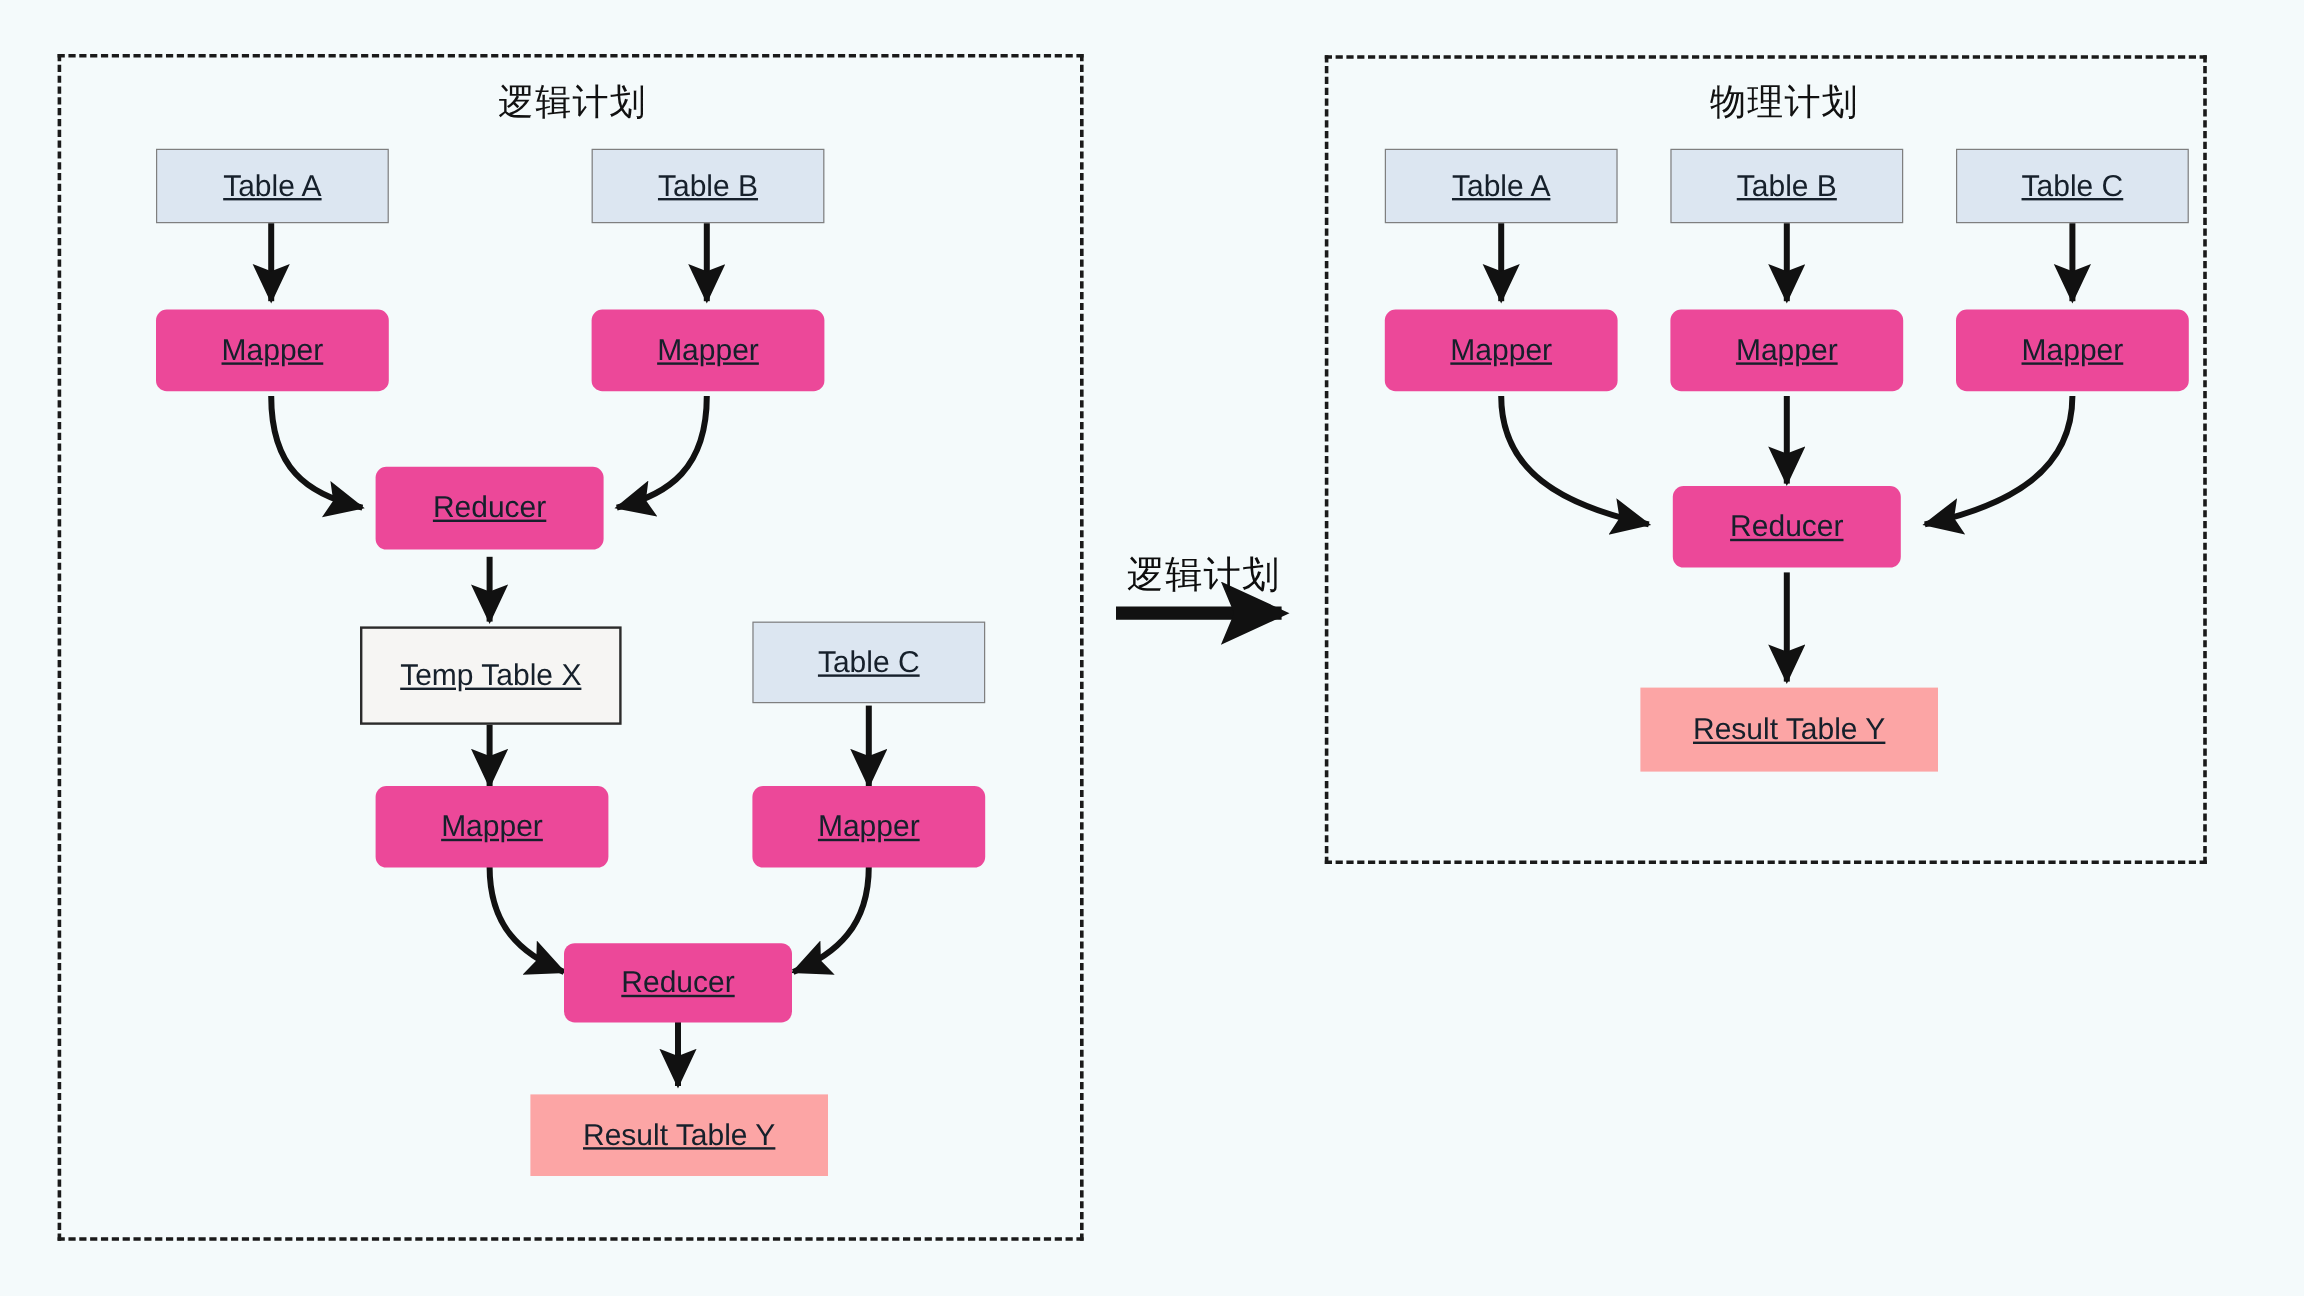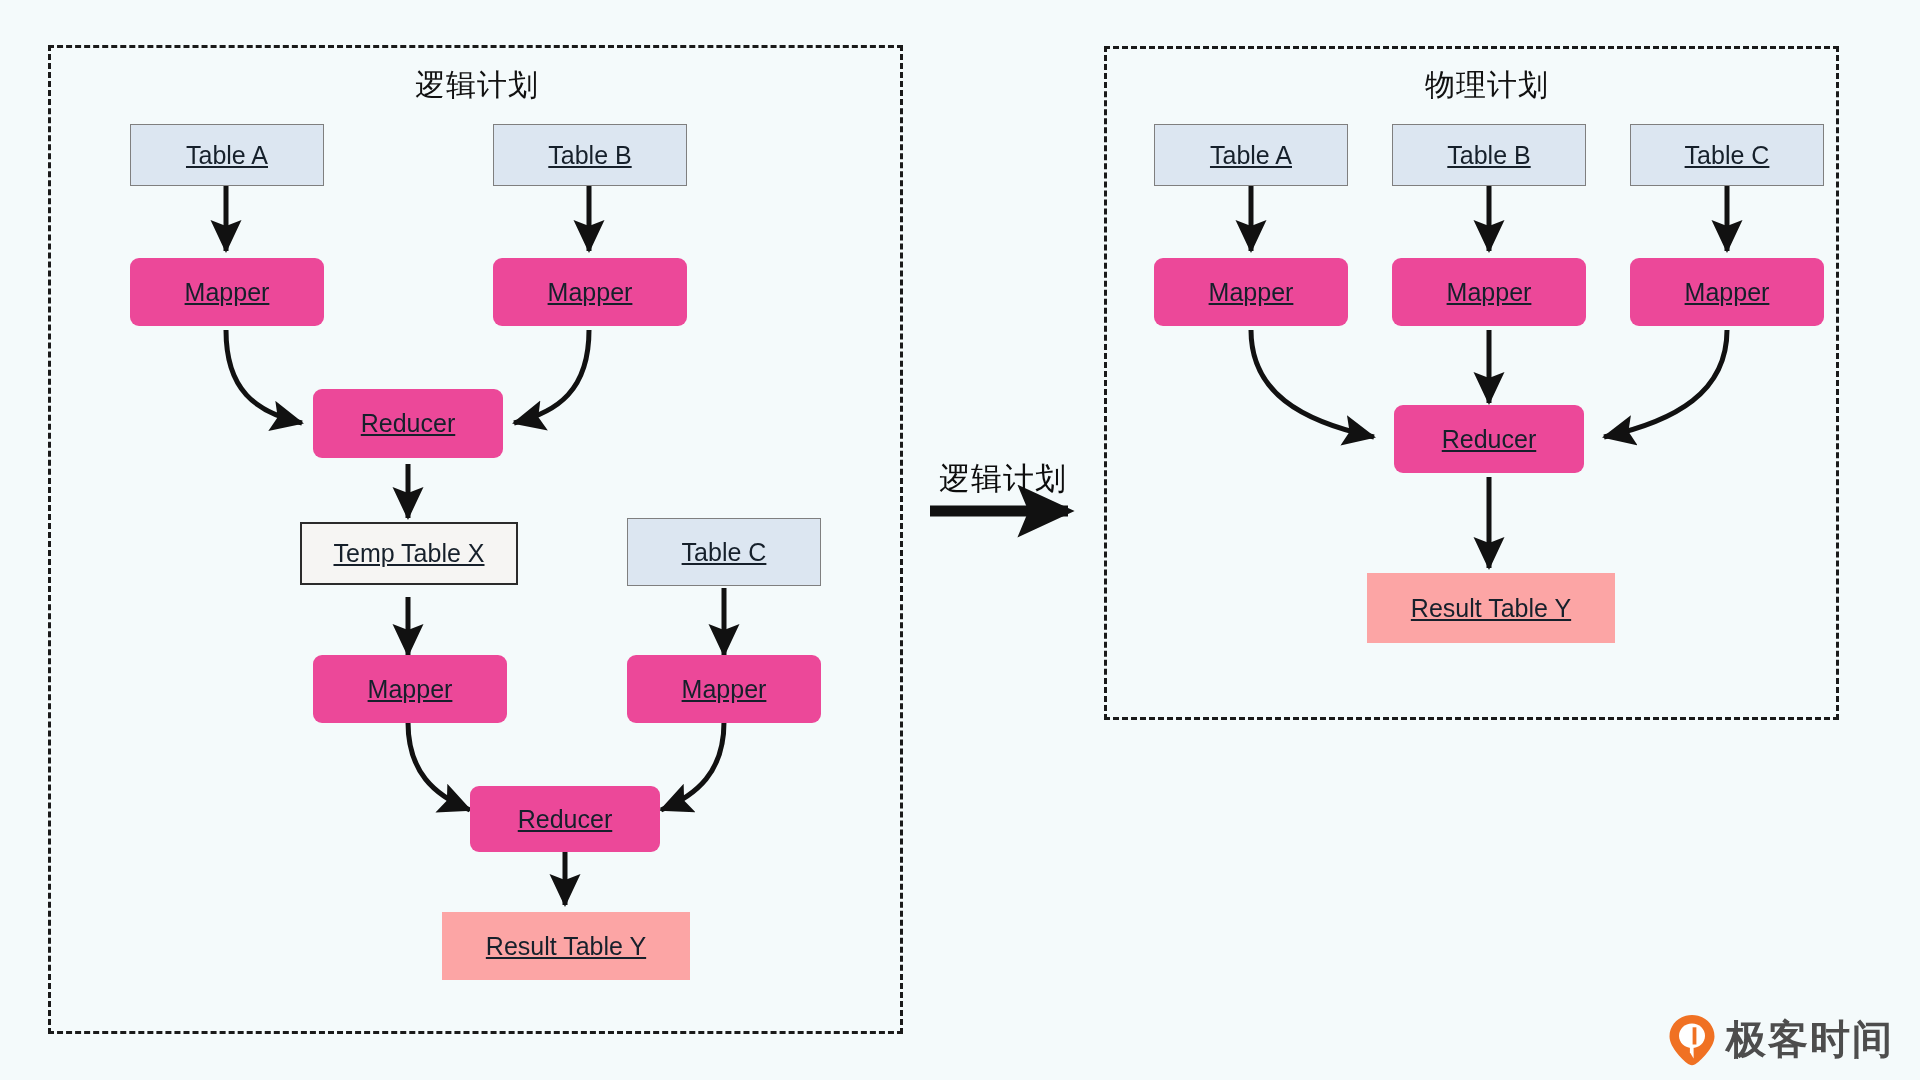--- a/index.html
+++ b/index.html
@@ -204,21 +204,21 @@
   <div class="node node-table" style="left:130px; top:124px; width:194px; height:62px;">Table A</div>
 
   <div class="node node-table" style="left:493px; top:124px; width:194px; height:62px;">Table B</div>
 
   <div class="node node-mapper" style="left:130px; top:258px; width:194px; height:68px;">Mapper</div>
 
   <div class="node node-mapper" style="left:493px; top:258px; width:194px; height:68px;">Mapper</div>
 
   <div class="node node-reducer" style="left:313px; top:389px; width:190px; height:69px;">Reducer</div>
 
-  <div class="node node-temp" style="left:300px; top:522px; width:218px; height:63px;">Temp Table X</div>
+  <div class="node node-temp" style="left:300px; top:522px; width:218px; height:82px;">Temp Table X</div>
 
   <div class="node node-table" style="left:627px; top:518px; width:194px; height:68px;">Table C</div>
 
   <div class="node node-mapper" style="left:313px; top:655px; width:194px; height:68px;">Mapper</div>
 
   <div class="node node-mapper" style="left:627px; top:655px; width:194px; height:68px;">Mapper</div>
 
   <div class="node node-reducer" style="left:470px; top:786px; width:190px; height:66px;">Reducer</div>
 
   <div class="node node-result" style="left:442px; top:912px; width:248px; height:68px;">Result Table Y</div>
@@ -238,26 +238,14 @@
   <div class="node node-mapper" style="left:1154px; top:258px; width:194px; height:68px;">Mapper</div>
 
   <div class="node node-mapper" style="left:1392px; top:258px; width:194px; height:68px;">Mapper</div>
 
   <div class="node node-mapper" style="left:1630px; top:258px; width:194px; height:68px;">Mapper</div>
 
   <div class="node node-reducer" style="left:1394px; top:405px; width:190px; height:68px;">Reducer</div>
 
   <div class="node node-result" style="left:1367px; top:573px; width:248px; height:70px;">Result Table Y</div>
 
-  <div id="watermark">
-    <svg width="48" height="52" viewBox="0 0 48 52" xmlns="http://www.w3.org/2000/svg">
-      <path d="M24 1 C11.5 1 1.5 10.4 1.5 22.4 C1.5 33.5 16 47.5 21.3 50.6
-               C22.9 51.6 25.1 51.6 26.7 50.6 C32 47.5 46.5 33.5 46.5 22.4
-               C46.5 10.4 36.5 1 24 1 Z" fill="#f07123"></path>
-      <path d="M24 9.5 C16.8 9.5 11 15 11 21.8 C11 28.6 16.8 34.1 24 34.1
-               C31.2 34.1 37 28.6 37 21.8 C37 15 31.2 9.5 24 9.5 Z" fill="#ffffff"></path>
-      <path d="M25.6 13.6 L25.6 44.5 L21.9 38.3 L21.9 17.2 Z" fill="#ffffff"></path>
-      <path d="M24.6 13.3 L28.4 13.3 L28.4 30.5 L24.6 30.5 Z" fill="#f07123"></path>
-    </svg>
-    <span class="mark-text">极客时间</span>
-  </div>
 
 </div>
 
 </body></html>

